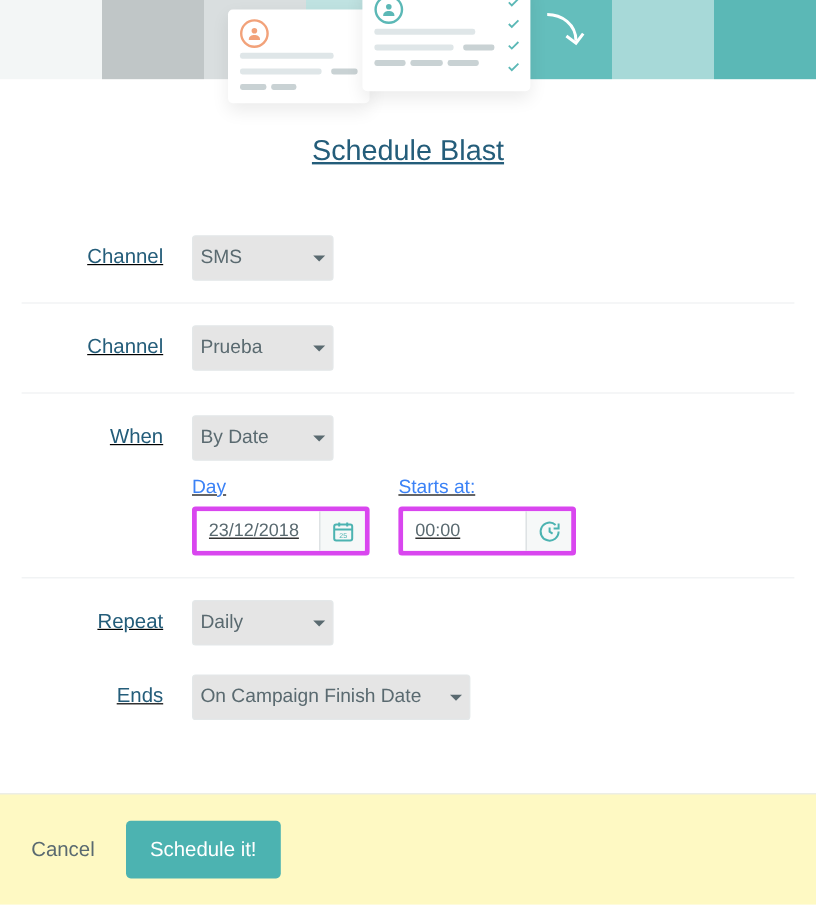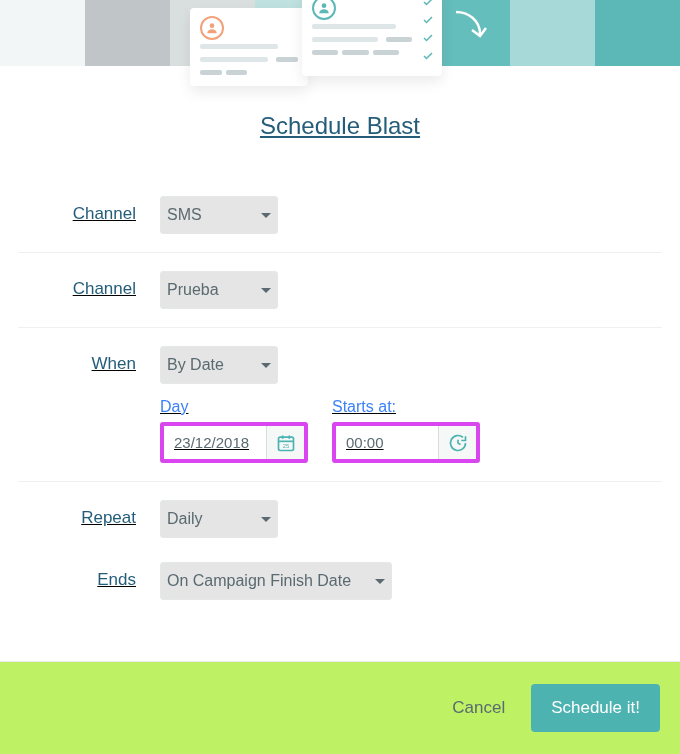--- a/index.html
+++ b/index.html
@@ -135,24 +135,24 @@
     background:#f6f8f8; border-left:1px solid #d7dddf;
     width:38px; display:flex; align-items:center; justify-content:center;
   }
   .addon svg { width:20px; height:20px; }
 
   
   .footer {
     position: absolute;
     bottom: 0; left: 0; right: 0;
     border-top: 1px solid #e8ecec;
-    background:#bef264;
+    background:#fef9c3;
     padding: 22px 20px;
     display:flex;
-    justify-content:flex-end;
+    justify-content:flex-start;
     align-items:center;
     gap: 20px;
   }
   .btn-cancel {
     background:none; border:none; color:#5a6a70; font-size:17px; cursor:pointer;
     padding: 10px 6px;
   }
   .btn-primary {
     background:#4cb3b1; color:#fff; border:none; border-radius:4px;
     padding: 14px 20px; font-size:17px; cursor:pointer;

